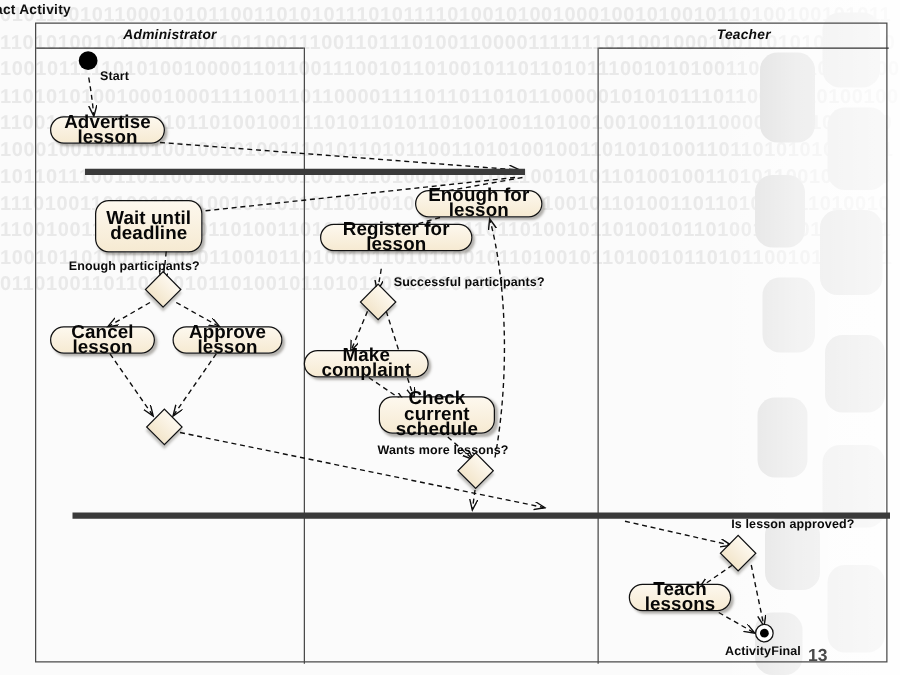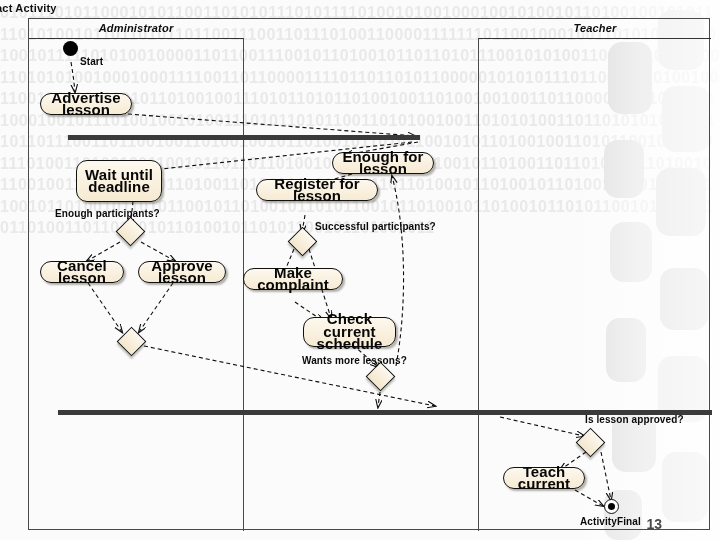--- a/index.html
+++ b/index.html
@@ -298,31 +298,31 @@
   <div class="node" style="left:138px; top:261px; width:88px; height:22px;">Approve lesson</div>
 
   <div class="diamond" style="left:121px; top:331px;"></div>
 
   <div class="node" style="left:332px; top:152px; width:102px; height:22px;">Enough for lesson</div>
   <div class="node" style="left:256px; top:179px; width:122px; height:22px;">Register for lesson</div>
 
   <div class="label" style="left:315px; top:221px;">Successful participants?</div>
   <div class="diamond" style="left:292px; top:231px;"></div>
 
-  <div class="node" style="left:243px; top:268px; width:100px; height:22px;">Make complaint</div>
+  <div class="node" style="left:243px; top:280px; width:100px; height:22px;">Make complaint</div>
   <div class="node" style="left:303px; top:317px; width:93px; height:30px;">Check current schedule</div>
 
   <div class="label" style="left:302px; top:355px;">Wants more lessons?</div>
   <div class="diamond" style="left:370px; top:366px;"></div>
 
   <div class="bar" style="left:58px; top:410px; width:654px;"></div>
 
   <div class="label" style="left:585px; top:414px;">Is lesson approved?</div>
   <div class="diamond" style="left:580px; top:432px;"></div>
 
-  <div class="node" style="left:503px; top:467px; width:82px; height:22px;">Teach current</div>
+  <div class="node" style="left:503px; top:467px; width:82px; height:22px;">Teach lessons</div>
 
   <div class="end-node" style="left:604px; top:499px;"></div>
   <div class="label" style="left:580px; top:516px;">ActivityFinal</div>
 
   <div class="page-num">13</div>
 
 </div>
 
 </body></html>

